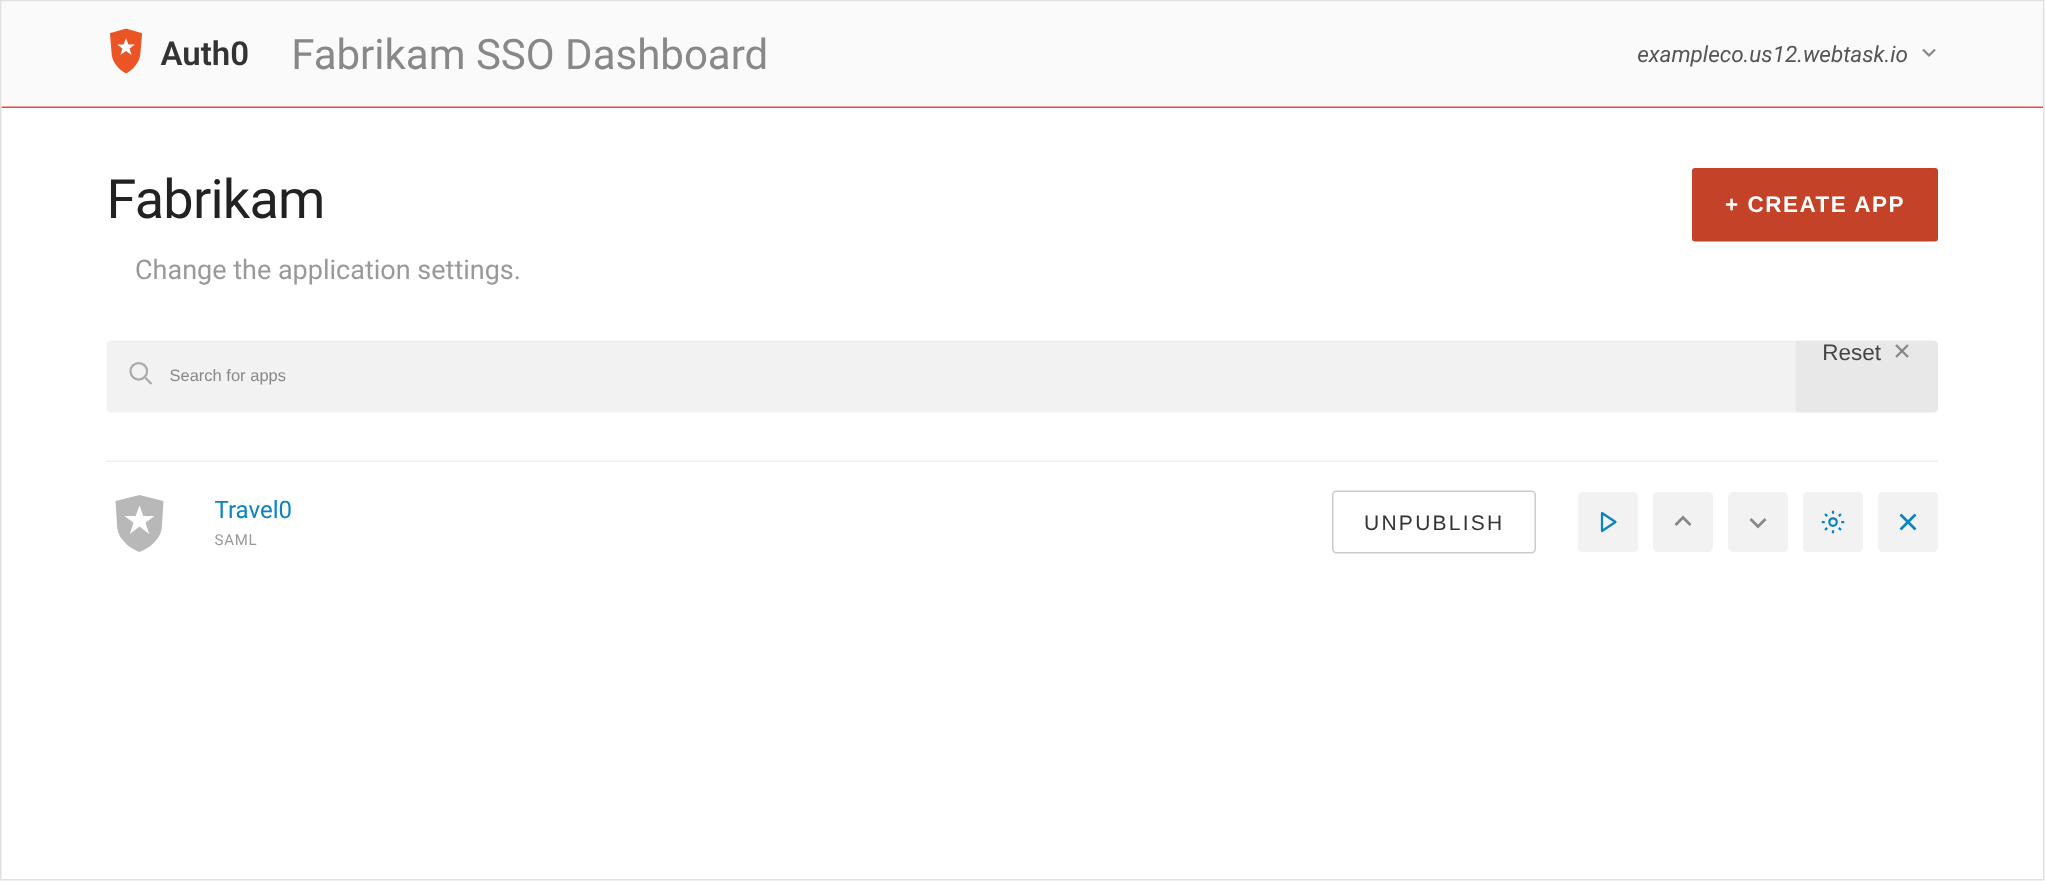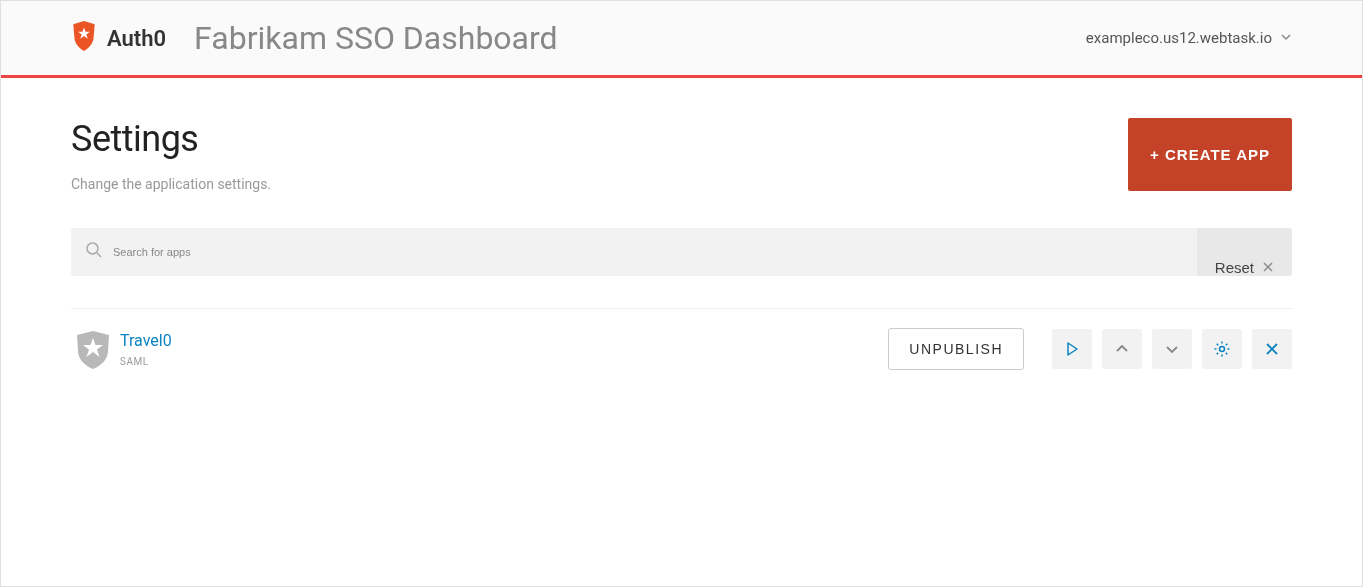--- a/index.html
+++ b/index.html
@@ -14,76 +14,78 @@
       width: 1363px;
       height: 587px;
       border: 1px solid #e0e0e0;
       overflow: hidden;
     }
     .header {
       display: flex;
       align-items: center;
       justify-content: space-between;
       padding: 18px 70px 18px 70px;
-      border-bottom: 3px solid #ef4444;
+      border-bottom: 1px solid #ef4444;
       background: #fafafa;
     }
     .header-left {
       display: flex;
       align-items: center;
       gap: 28px;
     }
     .logo-wrap {
       display: flex;
       align-items: center;
       gap: 10px;
     }
     .logo-text {
       font-size: 22px;
       font-weight: 600;
       color: #333;
     }
     .app-title {
-      font-size: 32px;
+      font-size: 28px;
       color: #888;
       font-weight: 400;
     }
     .domain-select {
       display: flex;
       align-items: center;
       gap: 8px;
       color: #555;
       font-size: 15px;
       cursor: pointer;
+      font-style: italic;
     }
     .main {
       padding: 40px 70px;
     }
     .title-row {
       display: flex;
       justify-content: space-between;
       align-items: flex-start;
     }
     .page-title {
       font-size: 36px;
       font-weight: 400;
       color: #222;
       letter-spacing: -0.5px;
     }
     .subtitle {
-      font-size: 14px;
+      font-size: 18px;
       color: #999;
       margin-top: 16px;
       font-weight: 400;
+      margin-left: 19px;
     }
     .create-btn {
       background: #c34228;
       color: #fff;
       border: none;
-      padding: 28px 22px;
+      padding: 16px 22px;
       font-size: 15px;
       font-weight: 600;
       letter-spacing: 1px;
       cursor: pointer;
       border-radius: 2px;
     }
     .search-row {
       display: flex;
       margin-top: 36px;
       height: 48px;
@@ -103,21 +105,21 @@
       font-size: 11px;
       color: #333;
       outline: none;
       margin-left: 10px;
     }
     .search-input::placeholder {
       color: #888;
     }
     .reset-btn {
       display: flex;
-      align-items: flex-end;
+      align-items: flex-start;
       gap: 8px;
       background: #e8e8e8;
       border: none;
       padding: 0 18px;
       font-size: 15px;
       color: #444;
       cursor: pointer;
       border-radius: 0 3px 3px 0;
     }
     .divider {
@@ -130,21 +132,21 @@
       padding: 18px 0;
     }
     .app-icon {
       width: 44px;
       height: 44px;
       display: flex;
       align-items: center;
       justify-content: center;
     }
     .app-info {
-      margin-left: 5px;
+      margin-left: 28px;
       flex: 1;
     }
     .app-name {
       color: #0a84c1;
       font-size: 16px;
       cursor: pointer;
     }
     .app-type {
       color: #999;
       font-size: 10px;
@@ -204,21 +206,21 @@
       <svg width="12" height="12" viewBox="0 0 12 12">
           <path d="M2 4 L6 8 L10 4" stroke="#888" stroke-width="1.5" fill="none"></path>
         </svg>
     </span>
   </div>
 </div>
 
 <div class="main">
   <div class="title-row">
     <div>
-      <h1 class="page-title">Settings</h1>
+      <h1 class="page-title">Fabrikam</h1>
       <p class="subtitle">Change the application settings.</p>
     </div>
     <button class="create-btn">+ CREATE APP</button>
   </div>
 
   <div class="search-row">
     <div class="search-box">
       <span>
         <svg width="18" height="18" viewBox="0 0 18 18">
             <circle cx="7.5" cy="7.5" r="5.5" stroke="#aaa" stroke-width="1.5" fill="none"></circle>

